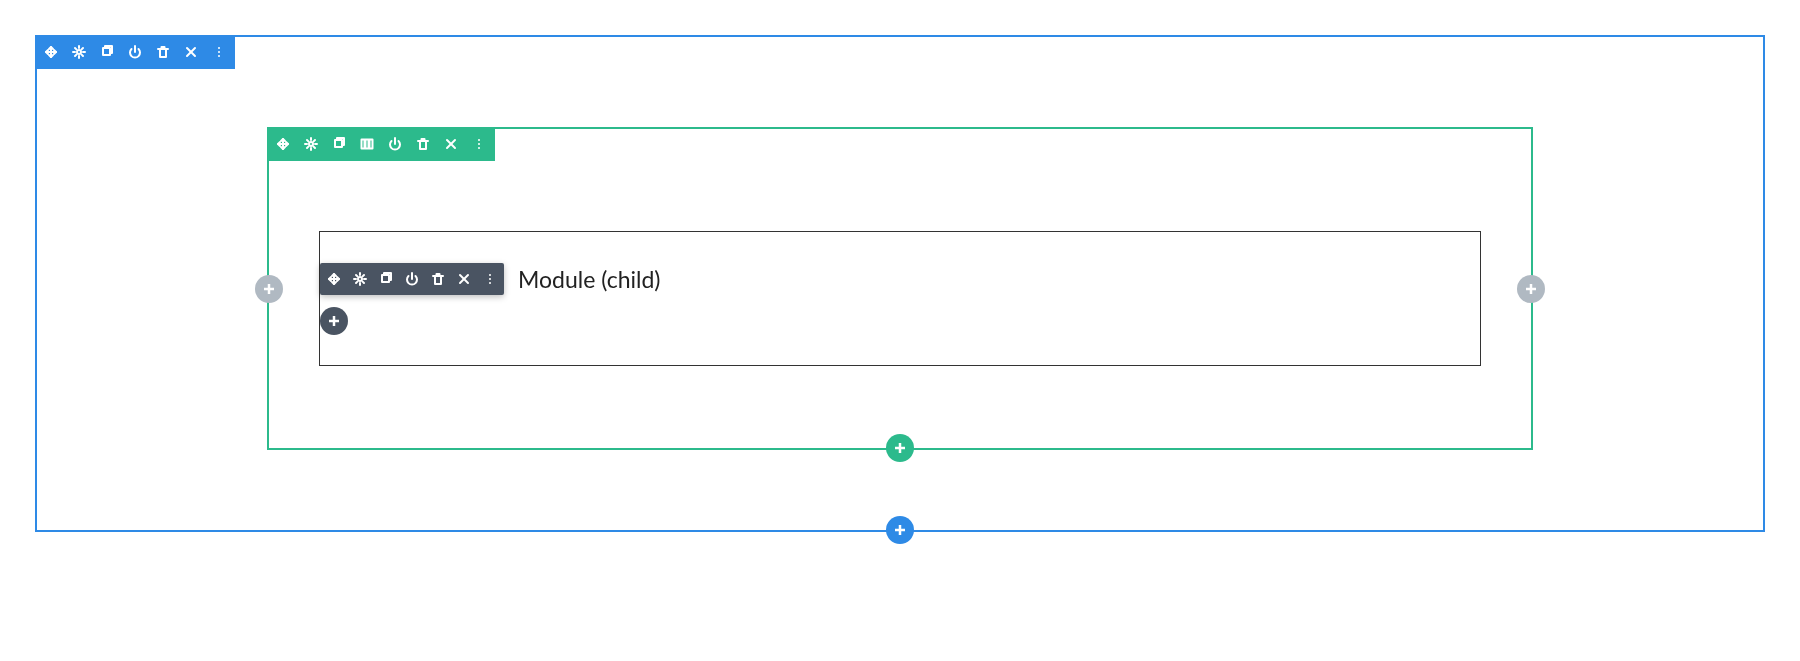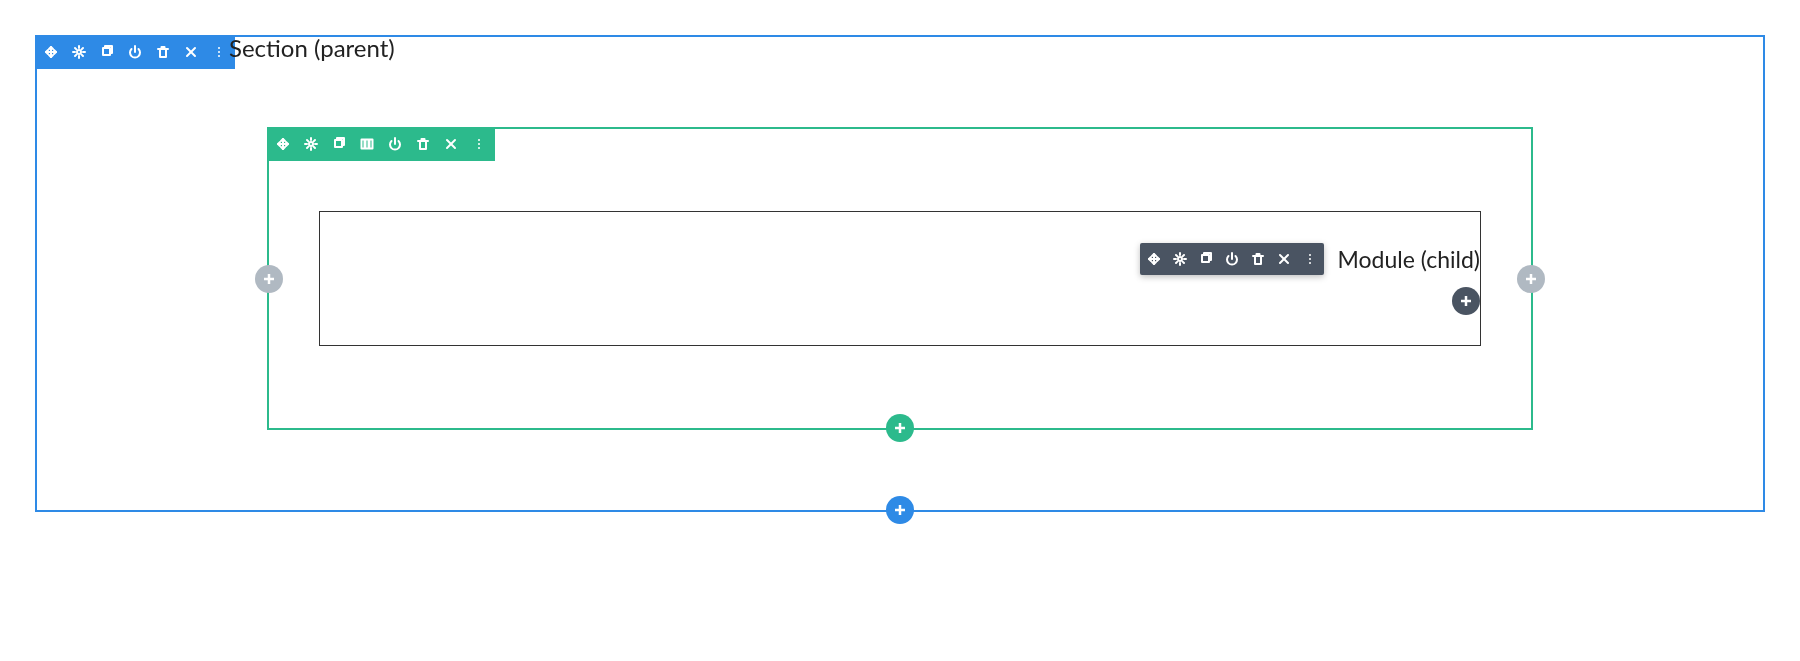--- a/index.html
+++ b/index.html
@@ -21,23 +21,24 @@
     position: relative;
     border: 2px solid #2cba8c;
     padding: 82px 50px;
   }
   .module {
     position: relative;
     border: 1.5px solid #333;
     min-height: 135px;
     display: flex;
     flex-direction: column;
-    align-items: flex-end;
+    align-items: flex-start;
     justify-content: center;
     gap: 12px;
+    margin-top: 20px;
   }
   .toolbar {
     position: absolute;
     top: -2px;
     left: -2px;
     height: 34px;
     display: flex;
     align-items: center;
     padding: 0 8px;
     gap: 12px;
@@ -181,21 +182,20 @@
         <svg viewBox="0 0 14 14">
           <use href="#i-close"></use>
         </svg>
       </span>
     <span class="icon-btn">
         <svg viewBox="0 0 14 14">
           <use href="#i-more"></use>
         </svg>
       </span>
   </div>
-  <span class="label section-label">Section (parent)</span>
 
   <div class="row">
 
     <div class="toolbar row-toolbar">
       <span class="icon-btn">
           <svg viewBox="0 0 14 14">
             <use href="#i-move"></use>
           </svg>
         </span>
       <span class="icon-btn">

